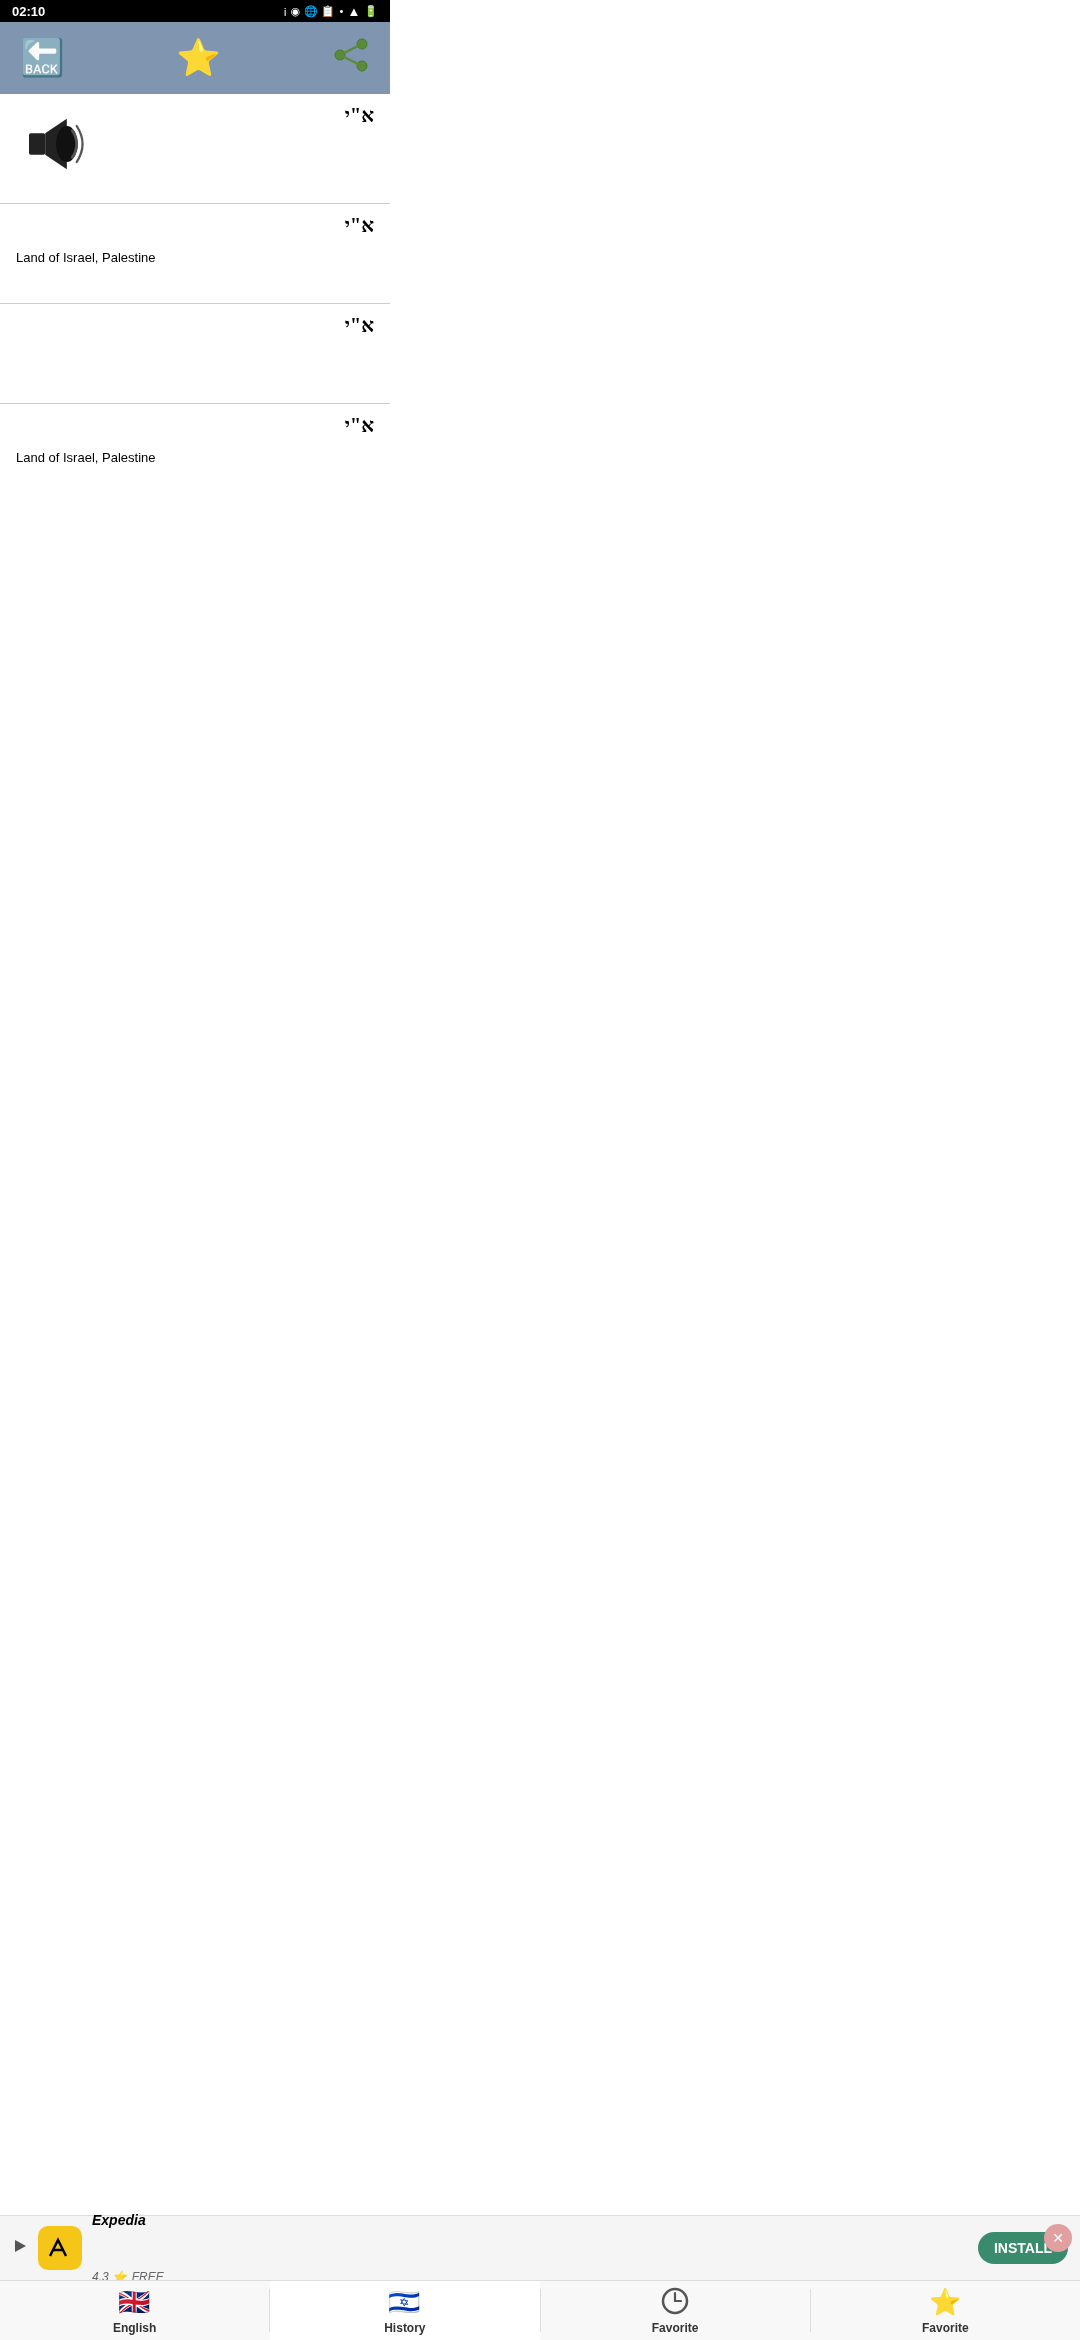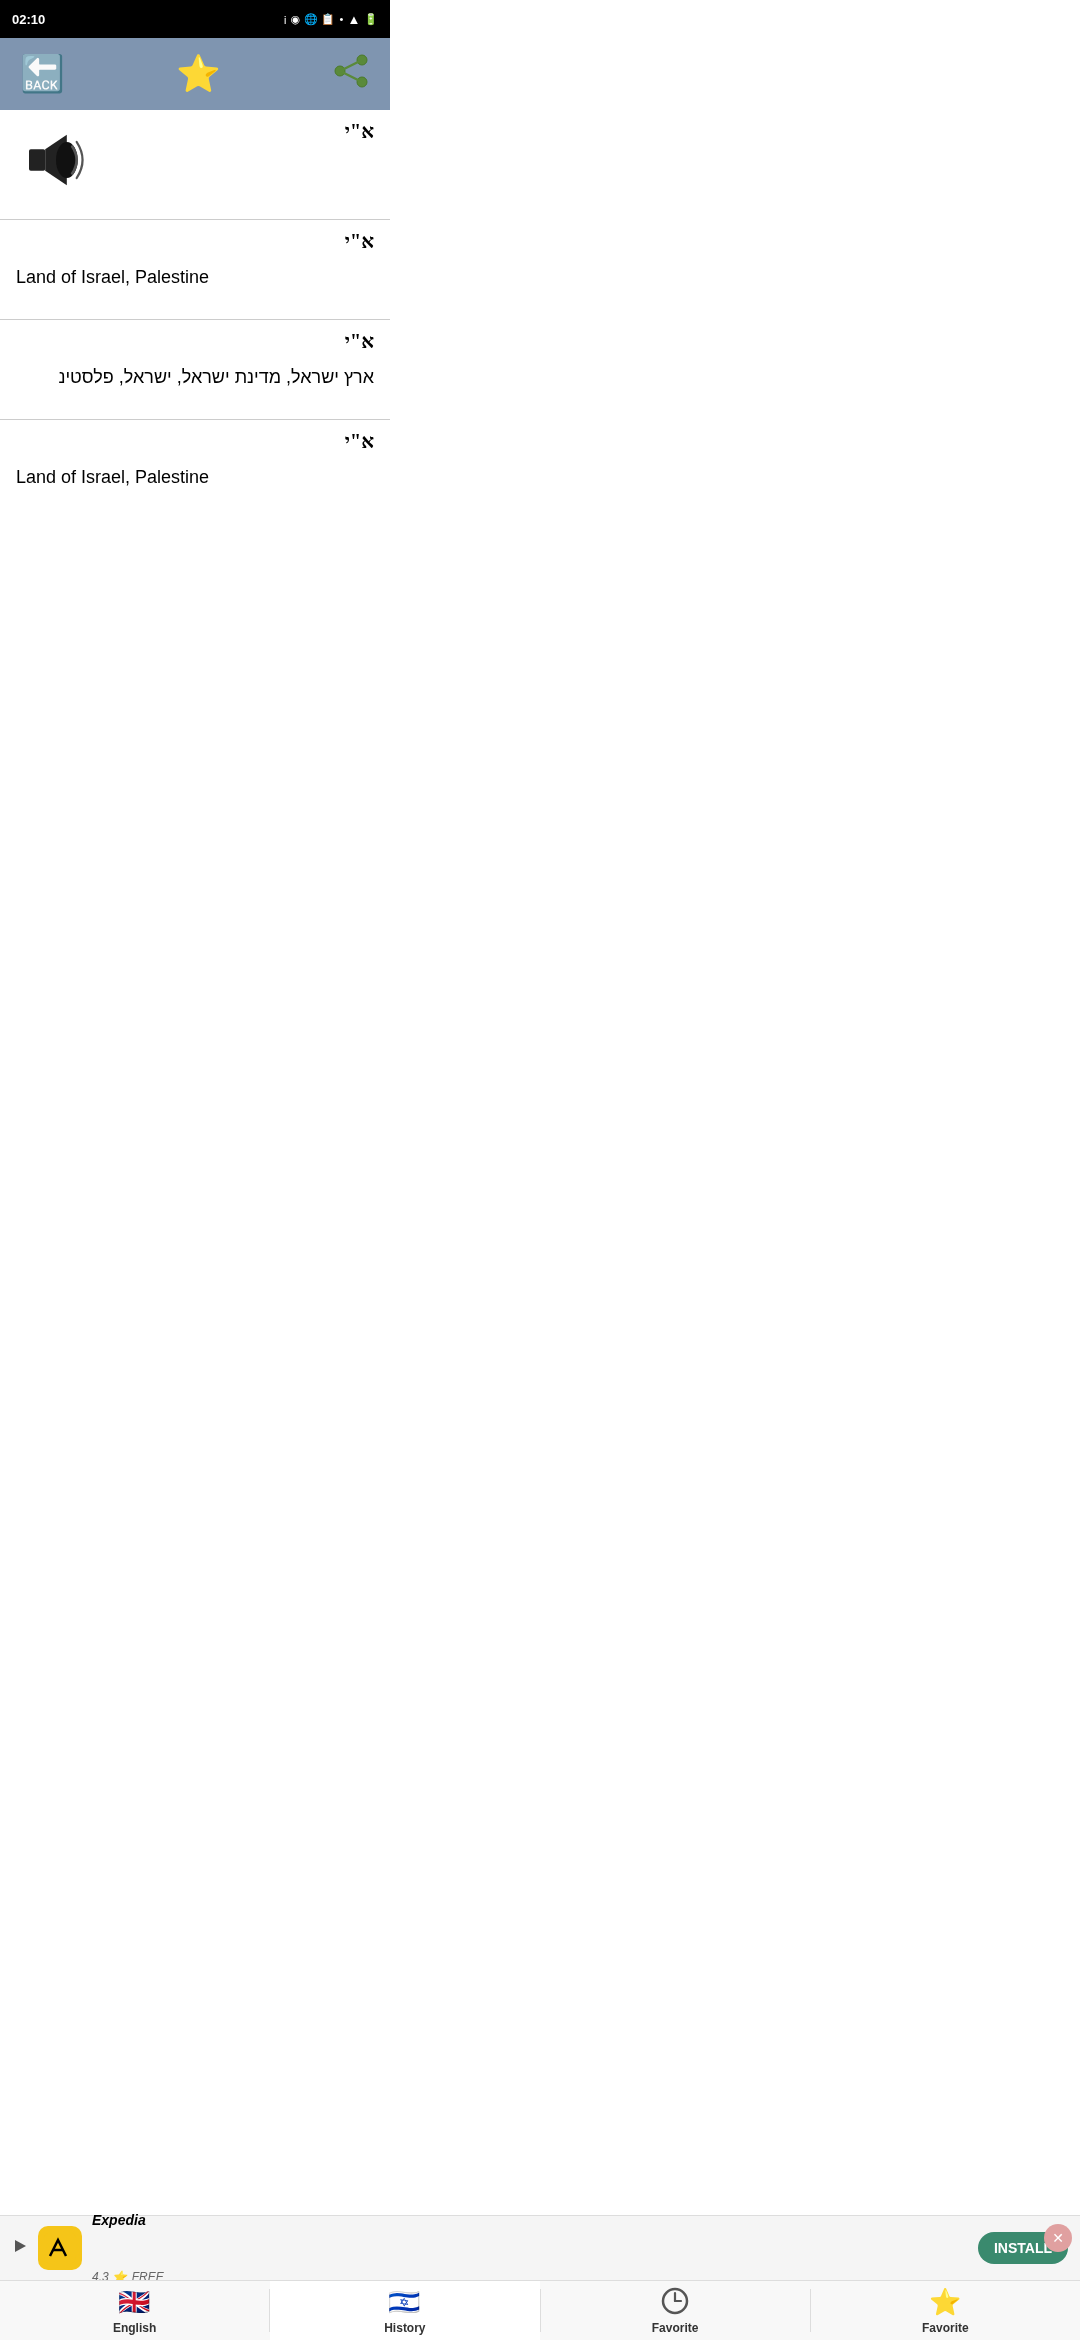--- a/index.html
+++ b/index.html
@@ -9,21 +9,21 @@
       min-height: 844px;
       font-family: Arial, sans-serif;
       background: #fff;
       overflow-x: hidden;
     }
 
     
     .status-bar {
       background: #000;
       color: #fff;
-      height: 38px;
+      height: 22px;
       display: flex;
       align-items: center;
       justify-content: space-between;
       padding: 0 12px;
       font-size: 12px;
     }
     .status-bar .time { font-weight: bold; font-size: 13px; }
     .status-icons { display: flex; align-items: center; gap: 4px; }
 
     
@@ -56,21 +56,21 @@
 
     .lang-label {
       text-align: right;
       font-size: 20px;
       font-weight: bold;
       font-family: 'Times New Roman', serif;
       margin-bottom: 4px;
     }
 
     .entry-text {
-      font-size: 18px;
+      font-size: 13px;
       padding: 8px 0 12px 0;
       line-height: 1.4;
     }
     .entry-text.rtl {
       text-align: right;
       direction: rtl;
       font-size: 18px;
     }
 
     
@@ -255,21 +255,20 @@
     </div>
   </div>
 
   <div class="entry-section">
     <div class="lang-label">א"י</div>
     <div class="entry-text">Land of Israel, Palestine</div>
   </div>
 
   <div class="entry-section">
     <div class="lang-label">א"י</div>
-    <div class="entry-text rtl">ארץ ישראל, מדינת ישראל, ישראל, פלסטינ</div>
   </div>
 
   <div class="entry-section">
     <div class="lang-label">א"י</div>
     <div class="entry-text">Land of Israel, Palestine</div>
   </div>
 
 </div>
 
 <div class="ad-banner">

